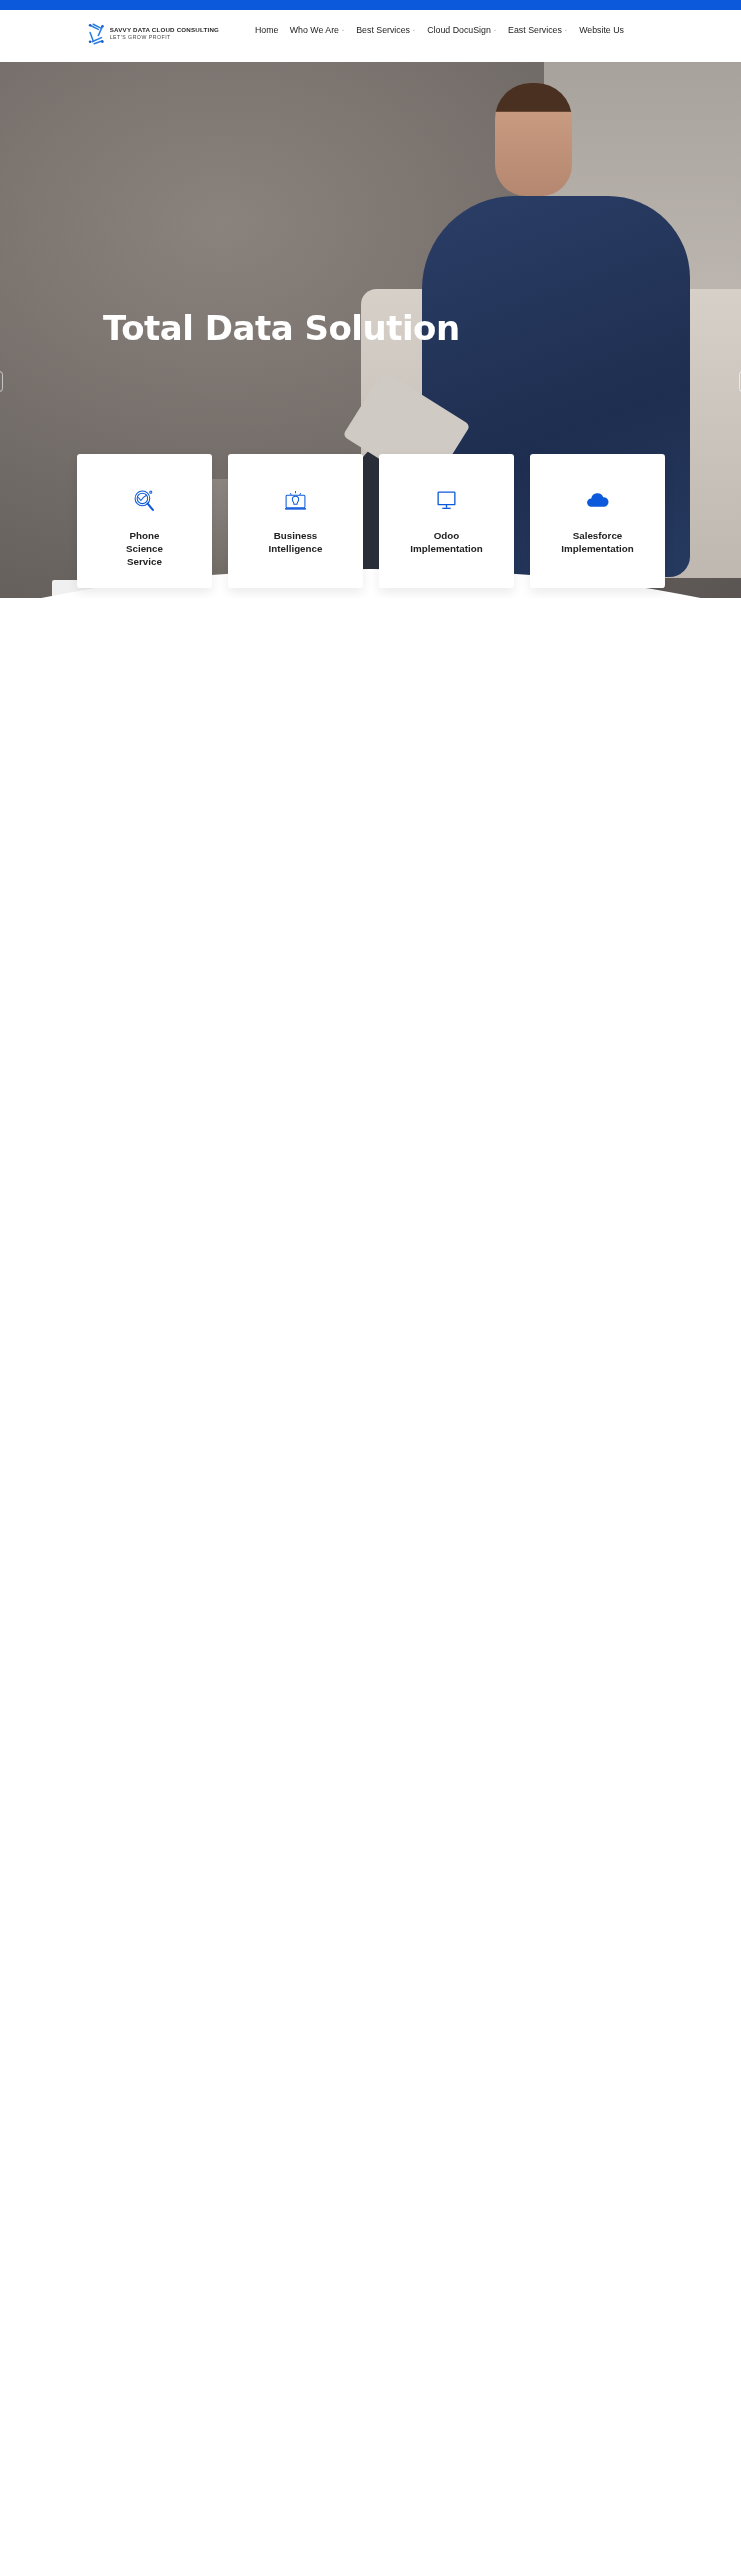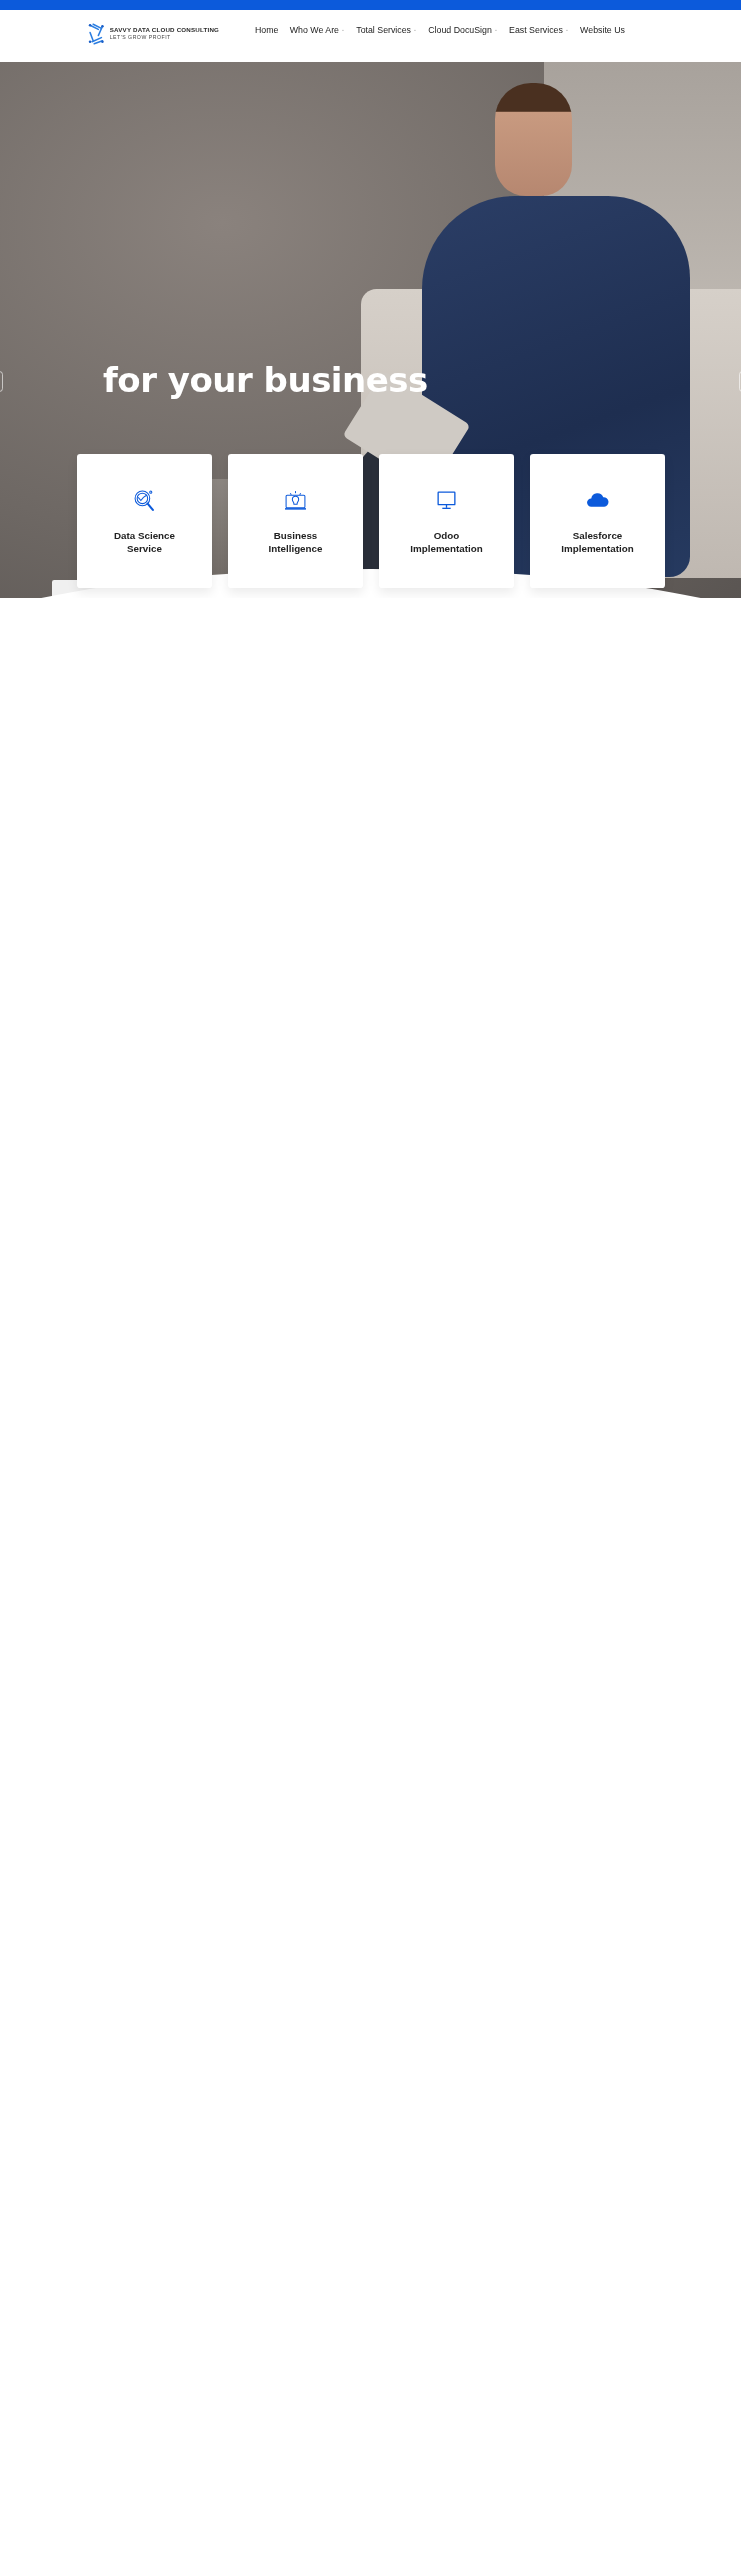--- a/index.html
+++ b/index.html
@@ -122,21 +122,21 @@
   </a>
   <nav class="main-nav">
     <a>
         <span>Home</span>
       </a>
     <a>
         <span>Who We Are</span>
         <span class="caret">⌄</span>
       </a>
     <a>
-        <span>Total Services</span>
+        <span>Best Services</span>
         <span class="caret">⌄</span>
       </a>
     <a>
         <span>Cloud DocuSign</span>
         <span class="caret">⌄</span>
       </a>
     <a>
         <span>East Services</span>
         <span class="caret">⌄</span>
       </a>
@@ -150,38 +150,37 @@
   <div class="wall"></div>
   <div class="wall-right"></div>
   <div class="sofa"></div>
   <div class="laptop"></div>
   <div class="person-legs"></div>
   <div class="person-body"></div>
   <div class="person-head"></div>
   <div class="tablet"></div>
   <div class="mug"></div>
   <h1 class="hero-title">
-    <br>
-    <span>for your business</span>
+    <span>Total Data Solution</span><br>
   </h1>
   <div class="hero-nav" style="left:-4.1px;"></div>
   <div class="hero-nav" style="right:-4.1px;"></div>
   <div class="hero-arc"></div>
 </section>
 
 <div class="feature-cards">
   <div class="feature-card">
     <svg class="ico" viewBox="0 0 44 44" fill="none" stroke="#0c5adb" stroke-width="2">
         <circle cx="18" cy="18" r="14"></circle>
         <circle cx="18" cy="18" r="10"></circle>
         <polyline points="10,16 15,22 20,16 26,12"></polyline>
         <line x1="28" y1="28" x2="38" y2="40" stroke-width="4" stroke-linecap="round"></line>
         <circle cx="34" cy="6" r="2"></circle>
       </svg>
-    <div class="ttl" style="width:67px">Data Science Service</div>
+    <div class="ttl" style="width:67px">Phone Science Service</div>
   </div>
   <div class="feature-card">
     <svg class="ico" viewBox="0 0 44 44" fill="none" stroke="#0c5adb" stroke-width="2">
         <rect x="4" y="12" width="36" height="24" rx="2"></rect>
         <line x1="2" y1="38" x2="42" y2="38" stroke-width="3"></line>
         <path d="M16 20 a6 6 0 1 1 12 0 c0 4 -3 5 -3 9 h-6 c0 -4 -3 -5 -3 -9z" fill="#fff"></path>
         <line x1="22" y1="4" x2="22" y2="8"></line>
         <line x1="12" y1="8" x2="14" y2="11"></line>
         <line x1="32" y1="8" x2="30" y2="11"></line>
       </svg>

